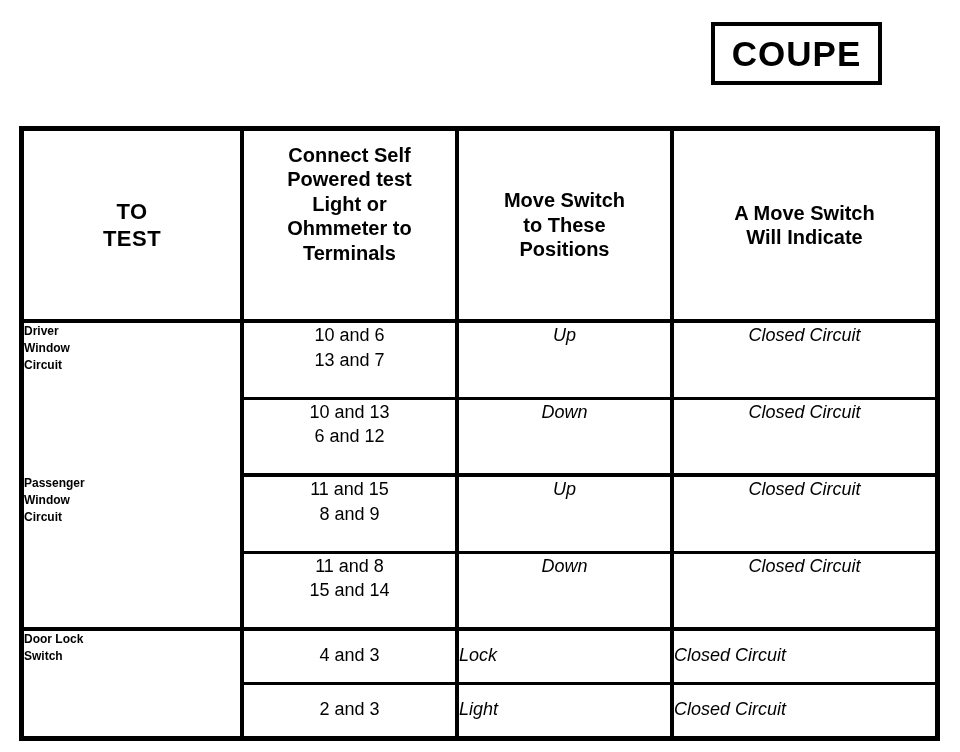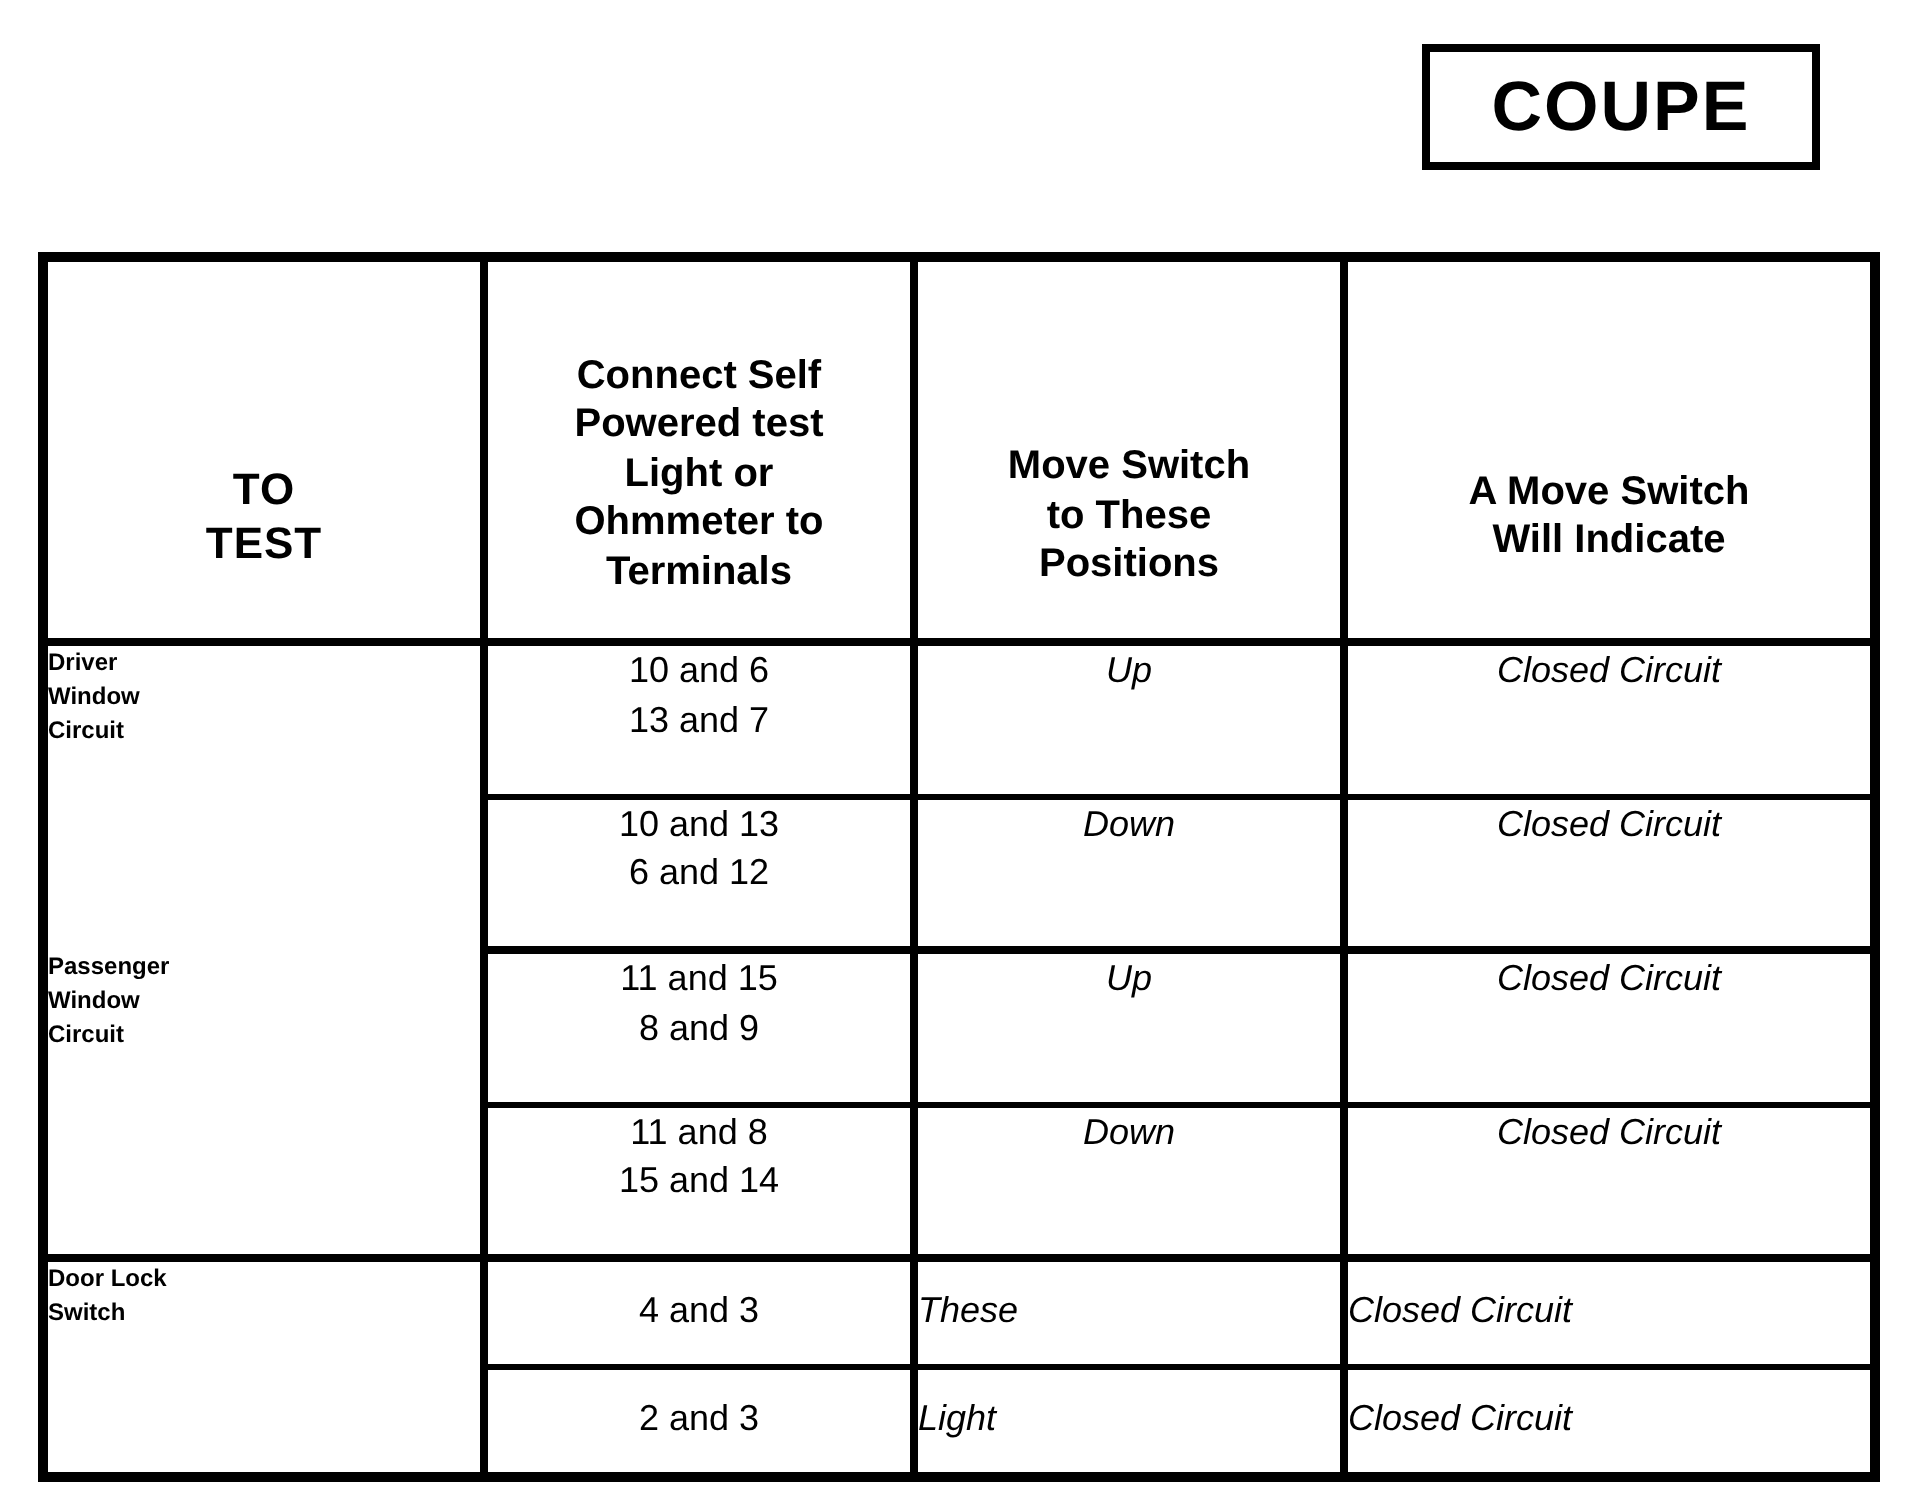--- a/index.html
+++ b/index.html
@@ -14,21 +14,21 @@
     font-family: "Liberation Sans", sans-serif;
     color: #000000;
     overflow: hidden;
   }
 
   
   .coupe-box {
     position: absolute;
     left: 711px;
     top: 22px;
-    width: 199px;
+    width: 171px;
     height: 63px;
     border: 4px solid #000;
     box-sizing: border-box;
     display: flex;
     align-items: center;
     justify-content: center;
   }
   .coupe-box .coupe-text {
     font-size: 35px;
     font-weight: bold;
@@ -82,21 +82,20 @@
     line-height: 1.22;
   }
   .hdr-inner {
     height: 100%;
     display: flex;
     flex-direction: column;
     justify-content: center;
     align-items: center;
     padding: 0 6px;
     box-sizing: border-box;
-    margin-top: 33px;
   }
   .hdr-inner.top-bias { justify-content: flex-start; padding-top: 12px; }
   .hdr-totest {
     font-size: 22px;
     line-height: 1.25;
     letter-spacing: 0.5px;
   }
 
   
   .group-cell {
@@ -242,21 +241,21 @@
 
       <tr>
         <td class="group-cell vrule-r" rowspan="2">
           <span class="nowrap">Door Lock
 Switch</span>
         </td>
         <td class="terminals-cell single vrule-r hrule-b-thin row-short">
           <span class="nowrap">4 and 3</span>
         </td>
         <td class="pos-cell single vrule-r hrule-b-thin row-short">
-          <span class="nowrap">These</span>
+          <span class="nowrap">Lock</span>
         </td>
         <td class="ind-cell single hrule-b-thin row-short">
           <span class="nowrap">Closed Circuit</span>
         </td>
       </tr>
       <tr>
         <td class="terminals-cell single vrule-r row-short">
           <span class="nowrap">2 and 3</span>
         </td>
         <td class="pos-cell single vrule-r row-short">

